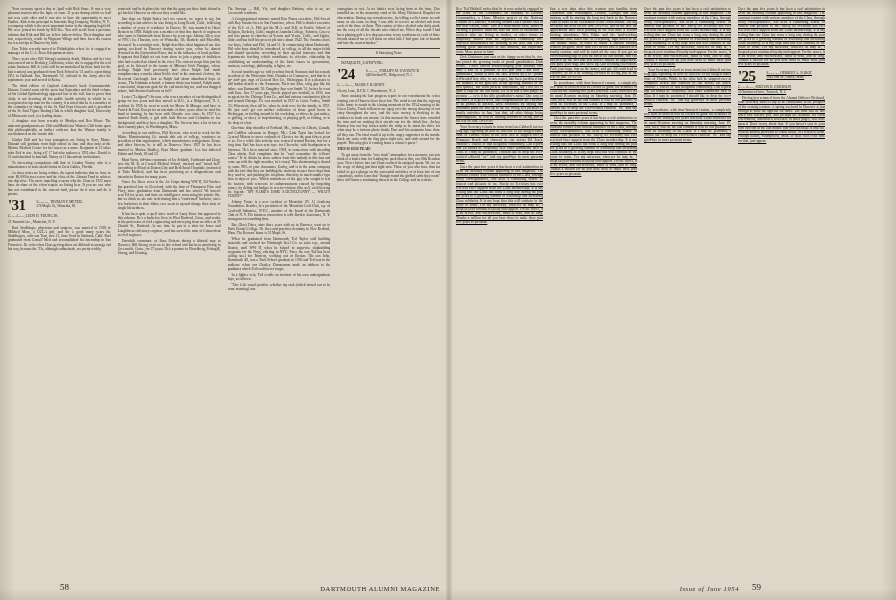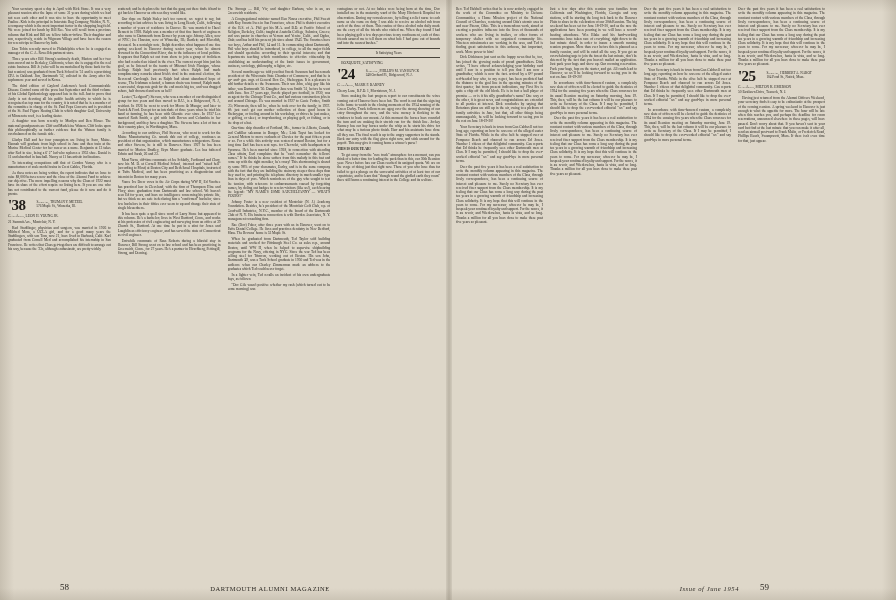--- a/index.html
+++ b/index.html
@@ -33,21 +33,21 @@
     background: linear-gradient(to right, rgba(90,82,66,0.10), rgba(90,82,66,0.26), rgba(90,82,66,0.10));
   }
   .page {
     position: absolute;
     top: 0;
     height: 600px;
     box-sizing: border-box;
     padding: 7px 8px 0 8px;
   }
   .page-left  { left: 0;     width: 448px; }
-  .page-right { left: 448px; width: 385px; }
+  .page-right { left: 448px; width: 385px; text-decoration: underline; }
 
   .cols {
     display: flex;
     gap: 7px;
     height: 548px;
   }
   .col {
     width: 104px;
     font-size: 3.55px;
     line-height: 1.2;
@@ -107,36 +107,36 @@
   .footer {
     position: absolute;
     bottom: 8px;
     left: 8px;
     right: 8px;
     display: flex;
     align-items: baseline;
     font-size: 6px;
     color: #2a2722;
   }
-  .page-left .footer { justify-content: center; }
+  .page-left .footer { justify-content: flex-end; }
   .page-right .footer { justify-content: flex-end; }
   .folio {
     font-family: "Liberation Serif", serif;
     font-size: 9px;
     font-weight: normal;
   }
   .runhead {
     font-variant: small-caps;
     letter-spacing: 0.6px;
     font-size: 6.5px;
   }
   .page-left .runhead { margin-left: 92px; }
   .page-right .runhead { margin-right: 86px; font-style: italic; font-variant: normal; }
   .page-left .folio-wrap { position: absolute; left: 52px; bottom: 0; }
-  .page-right .folio-wrap { position: absolute; right: 56px; bottom: 0; }
+  .page-right .folio-wrap { position: absolute; right: 64px; bottom: 0; }
 </style>
 </head>
 <body>
 
 <div class="spread">
   <div class="gutter"></div>
 
   <div class="page page-left">
     <div class="cols">
 
@@ -145,21 +145,21 @@
         <p>Don Tobin recently moved to Philadelphia where he is engaged as manager of the C. A. Rowell department store.</p>
         <p>Three years after Bill Strong's untimely death, Marion and her two sons moved out to Berkeley, California, where she is engaged in the real estate business. Bill Jr. (who will be memorialized by those back for the last reunion) was graduated from Tuck School in '51 and is a practicing CPA in Oakland. Jim, Dartmouth '52, enlisted in the Army after his sophomore year and served in Korea.</p>
         <p>The third edition of Gaylord Anderson's book Communicable Disease Control came off the press last September and the third volume of his Global Epidemiology appeared late in the fall. Just to prove that Andy is not devoting all his public health activity to which he is recognized as top man for the country, it is noted that he is a member of the committee in charge of the St. Paul Pops Concerts and is president of the St. Paul Figure Skating Club in which daughter Gail, University of Minnesota coed, is a leading skater.</p>
         <p>A daughter was born recently to Marilyn and Ben Moser. The maternal grandparents are Cliff and Madeleine Watson. Cliff looks upon this philosophically as further evidence that the Watson family is overbalanced on the female side.</p>
         <p>Gladys Hall and her four youngsters are living in Saco, Maine. Hannah will graduate from high school in June and then train at the Marine Medical Center for her career as a nurse. Benjamin at 13 takes after Red in size, being a 6' 2" lad who replaces a 1953 shoe. Daniel is 11 and absorbed in baseball. Nancy at 11 has artistic inclinations.</p>
         <p>To interesting occupations add that of Gordon Varney who is a manufacturer of scale model trains in Crest Gables, Florida.</p>
         <p>As these notes are being written, the report indicates that we have to raise $8,000 between now and the close of the Alumni Fund to achieve our objective. The more impelling reasons why the Class of 1922 must have its share of the effort require no listing here. If you are one who has not contributed to the current fund, please do it now and do it pronto.</p>
 
         <div class="classblock">
           <div class="classhead">
-            <div class="yearnum">'38</div>
+            <div class="yearnum">'31</div>
             <div class="classmeta">
               <div class="name">Secretary, TRUMAN Y. METZEL</div>
               <div>576 Maple St., Winnetka, Ill.</div>
             </div>
           </div>
         </div>
         <p class="noind sc">Class Agent, LEON H. YOUNG JR.</p>
         <p class="noind">21 Summit Ave., Montclair, N. Y.</p>
         <p>Karl Stadtlinger, physician and surgeon, was married in 1926 to Mildred Moss, a UCLA girl, and for a good many years the Stadtlingers, with son Tom, now 21, have lived in Burbank, Calif. Karl graduated from Cornell Med and accomplished his internship in San Francisco. He writes that Class get-togethers are difficult to arrange out his way, because the '23s, although enthusiastic, are pretty widely</p>
       </div>

